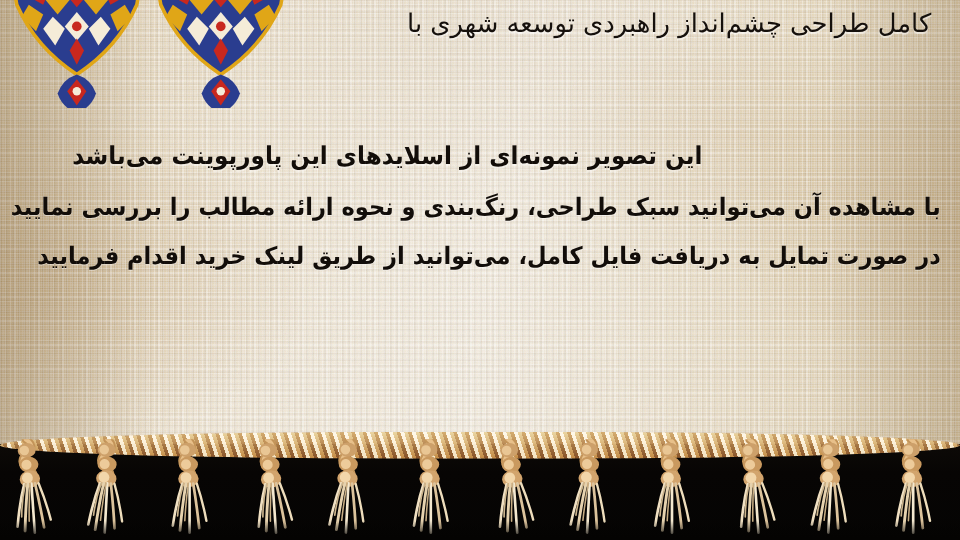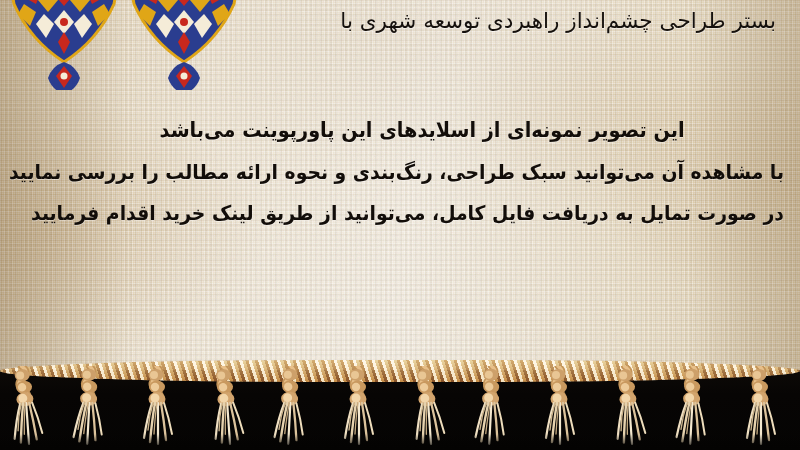--- a/index.html
+++ b/index.html
@@ -64,21 +64,21 @@
     text-align:right;direction:rtl;
     font-family:"DejaVu Sans","Liberation Sans",sans-serif;
     font-size:21.5px;line-height:38px;color:#15100c;
     letter-spacing:0;
     text-shadow:0 1px 0 rgba(255,255,255,.45);
   }
   .title-block .tline{display:block;white-space:nowrap;}
 
   .body-block{
     position:absolute;right:16px;top:108px;width:770px;
-    text-align:center;direction:rtl;
+    text-align:left;direction:rtl;
     font-family:"DejaVu Sans","Liberation Sans",sans-serif;
     color:#120d09;
     text-shadow:0 1px 0 rgba(255,255,255,.4);
   }
   .body-block .bline{
     display:block;white-space:nowrap;
     font-size:20px;font-weight:700;
     line-height:41px;
     transform:scaleX(.94);transform-origin:right center;
   }
@@ -177,21 +177,21 @@
   <svg class="ornament" id="ornament-2" width="116" height="120" viewBox="0 0 116 120">
     <g transform="translate(0,0)">
         <use href="#medallion"></use>
       </g>
     <g transform="translate(40,92)">
         <use href="#pendant"></use>
       </g>
   </svg>
 
   <div class="title-block">
-    <span class="tline">بستر طراحی چشم‌انداز راهبردی توسعه شهری با</span>
+    <span class="tline">کامل طراحی چشم‌انداز راهبردی توسعه شهری با</span>
   </div>
 
   <div class="body-block">
     <span class="bline lead">این تصویر نمونه‌ای از اسلایدهای این پاورپوینت می‌باشد</span>
     <span class="bline">با مشاهده آن می‌توانید سبک طراحی، رنگ‌بندی و نحوه ارائه مطالب را بررسی نمایید</span>
     <span class="bline">در صورت تمایل به دریافت فایل کامل، می‌توانید از طریق لینک خرید اقدام فرمایید</span>
   </div>
 
   <div class="fringe-zone">
     <div class="fringe-dark"></div>

